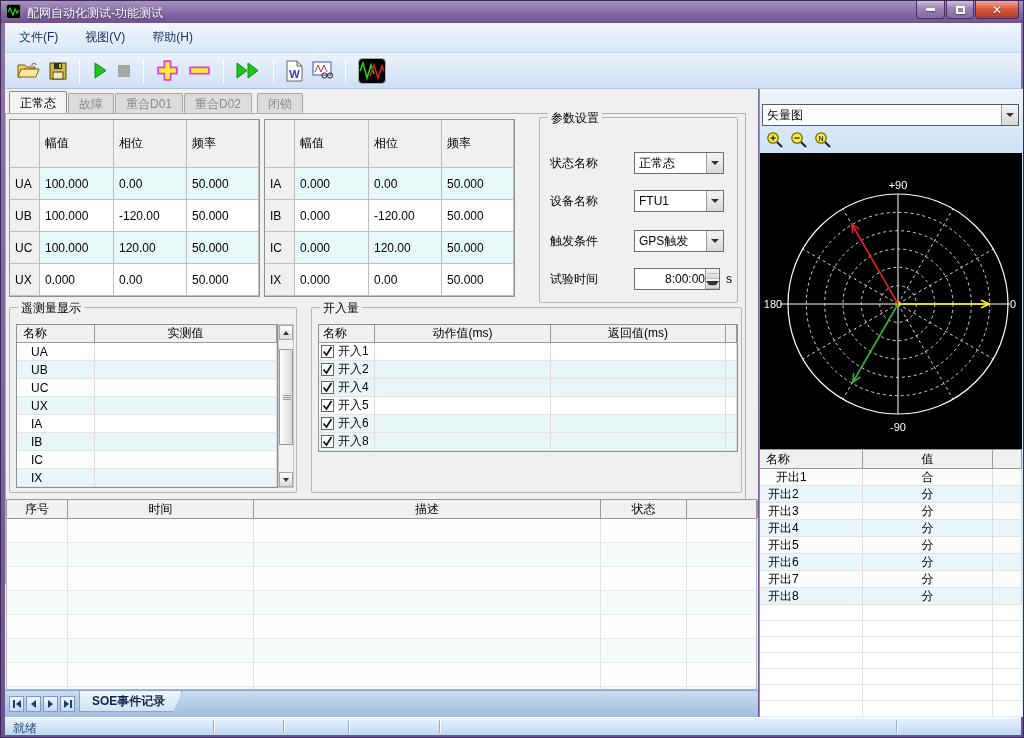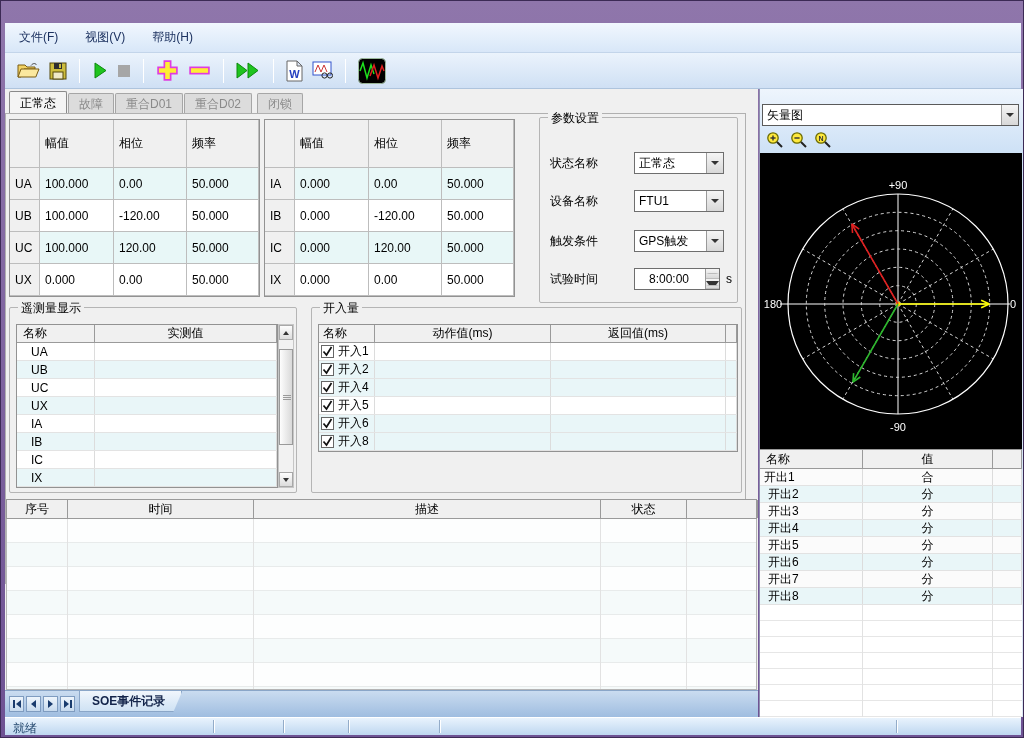--- a/index.html
+++ b/index.html
@@ -62,21 +62,21 @@
 
   
   .fld-label { position:absolute; left:10px; height:22px; line-height:22px; }
   .dd { position:absolute; left:94px; width:90px; height:22px; background:#fff; border:1px solid #6e6e6e;
         display:flex; align-items:center; }
   .dd .val { flex:1; padding-left:4px; }
   .dd-btn { width:17px; height:100%; background:linear-gradient(#f5f5f5,#d8d8d8); border-left:1px solid #9a9a9a;
             display:flex; align-items:center; justify-content:center; }
   .arr-dn { width:0; height:0; border-left:4px solid transparent; border-right:4px solid transparent; border-top:4px solid #333; }
   .spin { position:absolute; left:94px; width:86px; height:22px; background:#fff; border:1px solid #6e6e6e; display:flex; }
-  .spin .val { flex:1; padding-left:14px; line-height:20px; }
+  .spin .val { flex:1; padding-left:14px; line-height:20px;text-align:right; }
   .spin-btns { width:14px; display:flex; flex-direction:column; border-left:1px solid #9a9a9a; }
   .spin-btns div { flex:1; background:linear-gradient(#f5f5f5,#d8d8d8); display:flex; align-items:center; justify-content:center; border-bottom:1px solid #bbb; }
   .arr-up-s { width:0; height:0; border-left:3px solid transparent; border-right:3px solid transparent; border-bottom:4px solid #333; }
   .arr-dn-s { width:0; height:0; border-left:3px solid transparent; border-right:3px solid transparent; border-top:4px solid #333; }
   .unit { position:absolute; line-height:22px; }
 
   
   .st { position:absolute; background:#fff; border:1px solid #929292; }
   .st .row { display:grid; border-bottom:1px solid #e3e3e3; }
   .st .hrow { background:#f0f0f0; border-bottom:1px solid #9a9a9a; }
@@ -138,20 +138,38 @@
   .orow.az { background:#e9f6f8; }
   .orow .cell { display:flex; align-items:center; border-right:1px solid #dcdcdc; overflow:hidden; }
   .out-empty { position:absolute; left:0; top:516px; width:262px; height:112px;
                background:repeating-linear-gradient(to bottom,#fff 0 15px,#e6e6e6 15px 16px); }
 </style>
 </head>
 <body>
 
 <div class="window">
 
+  <div class="titlebar">
+    <svg class="app-icon" width="15" height="15">
+      <rect x="0.5" y="0.5" width="14" height="14" rx="2" fill="#000" stroke="#777"></rect>
+      <polyline points="2,8 4,4 7,11 9,5 11,9 13,6" stroke="#1ee01e" fill="none" stroke-width="1.2"></polyline>
+    </svg>
+    <span class="caption">配网自动化测试-功能测试</span>
+    <div class="winbtns">
+      <div class="wbtn min">
+          <div class="glyph-min"></div>
+        </div>
+      <div class="wbtn max">
+          <div class="glyph-max"></div>
+        </div>
+      <div class="wbtn close">
+          <span class="glyph-close">✕</span>
+        </div>
+    </div>
+  </div>
 
   <div class="menubar">
     <span class="menu-item">文件(F)</span>
     <span class="menu-item">视图(V)</span>
     <span class="menu-item">帮助(H)</span>
   </div>
 
   <div class="toolbar">
     <div class="tbtn">
       <svg width="23" height="18" viewBox="0 0 23 18">
@@ -576,21 +594,21 @@
         </svg>
     </div>
 
     <div class="out-head">
       <div class="cell" style="padding-left:6px;">名称</div>
       <div class="cell ctr">值</div>
       <div class="cell"></div>
     </div>
     <div class="out-rows" id="out-rows">
       <div class="orow">
-          <div class="cell" style="padding-left:4px;">开出1</div>
+          <div class="cell" style="padding-left:16px;">开出1</div>
           <div class="cell ctr">合</div>
           <div class="cell"></div>
         </div>
       <div class="orow az">
           <div class="cell" style="padding-left:8px;">开出2</div>
           <div class="cell ctr">分</div>
           <div class="cell"></div>
         </div>
       <div class="orow">
           <div class="cell" style="padding-left:8px;">开出3</div>

